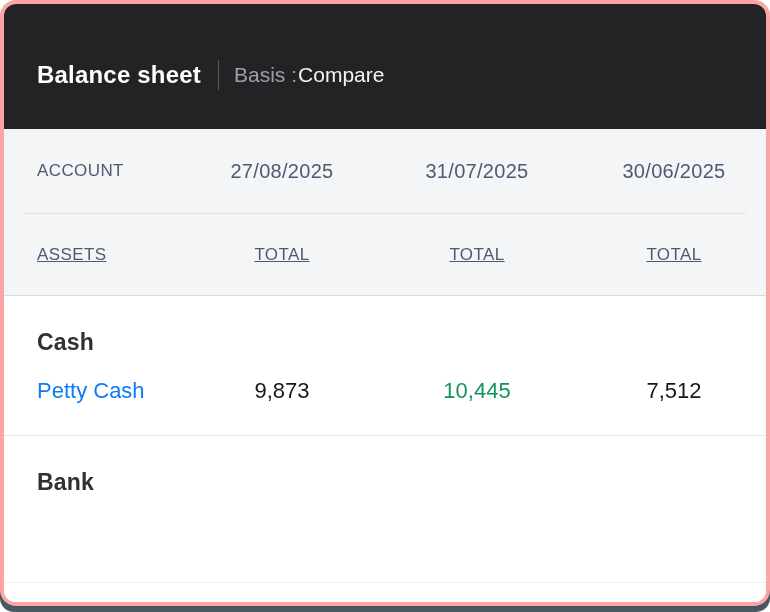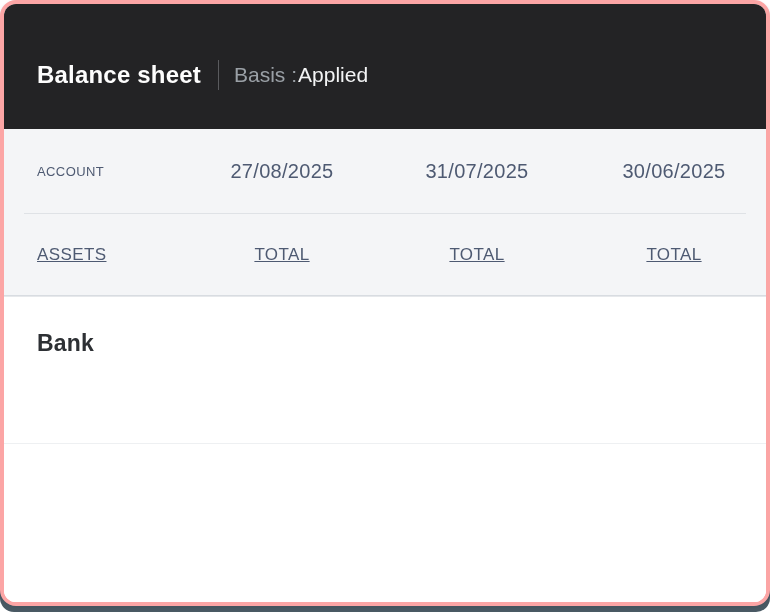--- a/index.html
+++ b/index.html
@@ -100,21 +100,21 @@
   .cell-acc {
     padding-left: 33px;
     text-align: left;
   }
   .cell-val { text-align: center; }
   .th-text {
     color: var(--slate_text, #4e5a72);
     letter-spacing: 0.4px;
   }
   .r-dates .cell-val { font-size: 20px; color: var(--slate_text, #4e5a72); letter-spacing: 0.3px; }
-  .r-dates .cell-acc { font-size: 13px; }
+  .r-dates .cell-acc { font-size: 17px; }
   .r-totals .cell-acc, .r-totals .cell-val { font-size: 17px; text-decoration: underline; }
   
   .tbody {
     flex: 1 1 auto;
     background: #ffffff;
     display: flex;
     flex-direction: column;
   }
   .section { padding: 33px 0 0; }
   .section-cash { height: 139px; }
@@ -151,21 +151,21 @@
 
   <div class="back-panel"></div>
 
   <div class="card">
 
     <div class="topbar">
       <div class="title">Balance sheet</div>
       <div class="vdiv"></div>
       <div class="basis">
         <span class="dim">Basis :</span>
-        <span class="lit">Applied</span>
+        <span class="lit">Compare</span>
       </div>
       <div class="spacer"></div>
     </div>
 
     <div class="thead">
       <div class="grid-row r-dates">
         <div class="cell-acc th-text">ACCOUNT</div>
         <div class="cell-val">27/08/2025</div>
         <div class="cell-val">31/07/2025</div>
         <div class="cell-val">30/06/2025</div>
@@ -174,20 +174,31 @@
       <div class="grid-row r-totals">
         <div class="cell-acc th-text">ASSETS</div>
         <div class="cell-val th-text">TOTAL</div>
         <div class="cell-val th-text">TOTAL</div>
         <div class="cell-val th-text">TOTAL</div>
       </div>
     </div>
 
     <div class="tbody">
 
+      <div class="section section-cash">
+        <div class="section-title">Cash</div>
+        <div class="grid-row data-row">
+          <div class="cell-acc">
+            <span class="account-link">Petty Cash</span>
+          </div>
+          <div class="cell-val num c-default">9,873</div>
+          <div class="cell-val num c-positive">10,445</div>
+          <div class="cell-val num c-default">7,512</div>
+        </div>
+      </div>
 
       <div class="section-divider"></div>
 
       <div class="section section-bank">
         <div class="section-title">Bank</div>
       </div>
 
       <div class="footer-divider"></div>
       <div class="footer-strip"></div>
 

